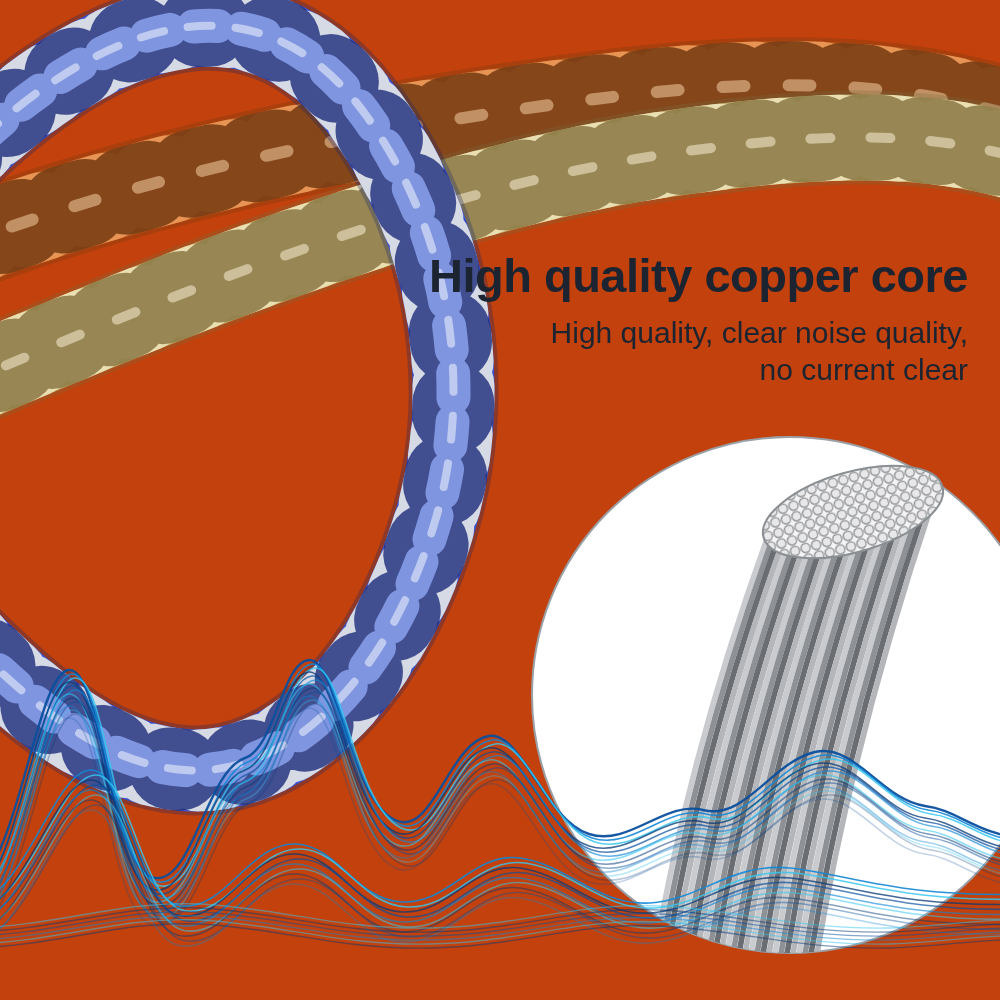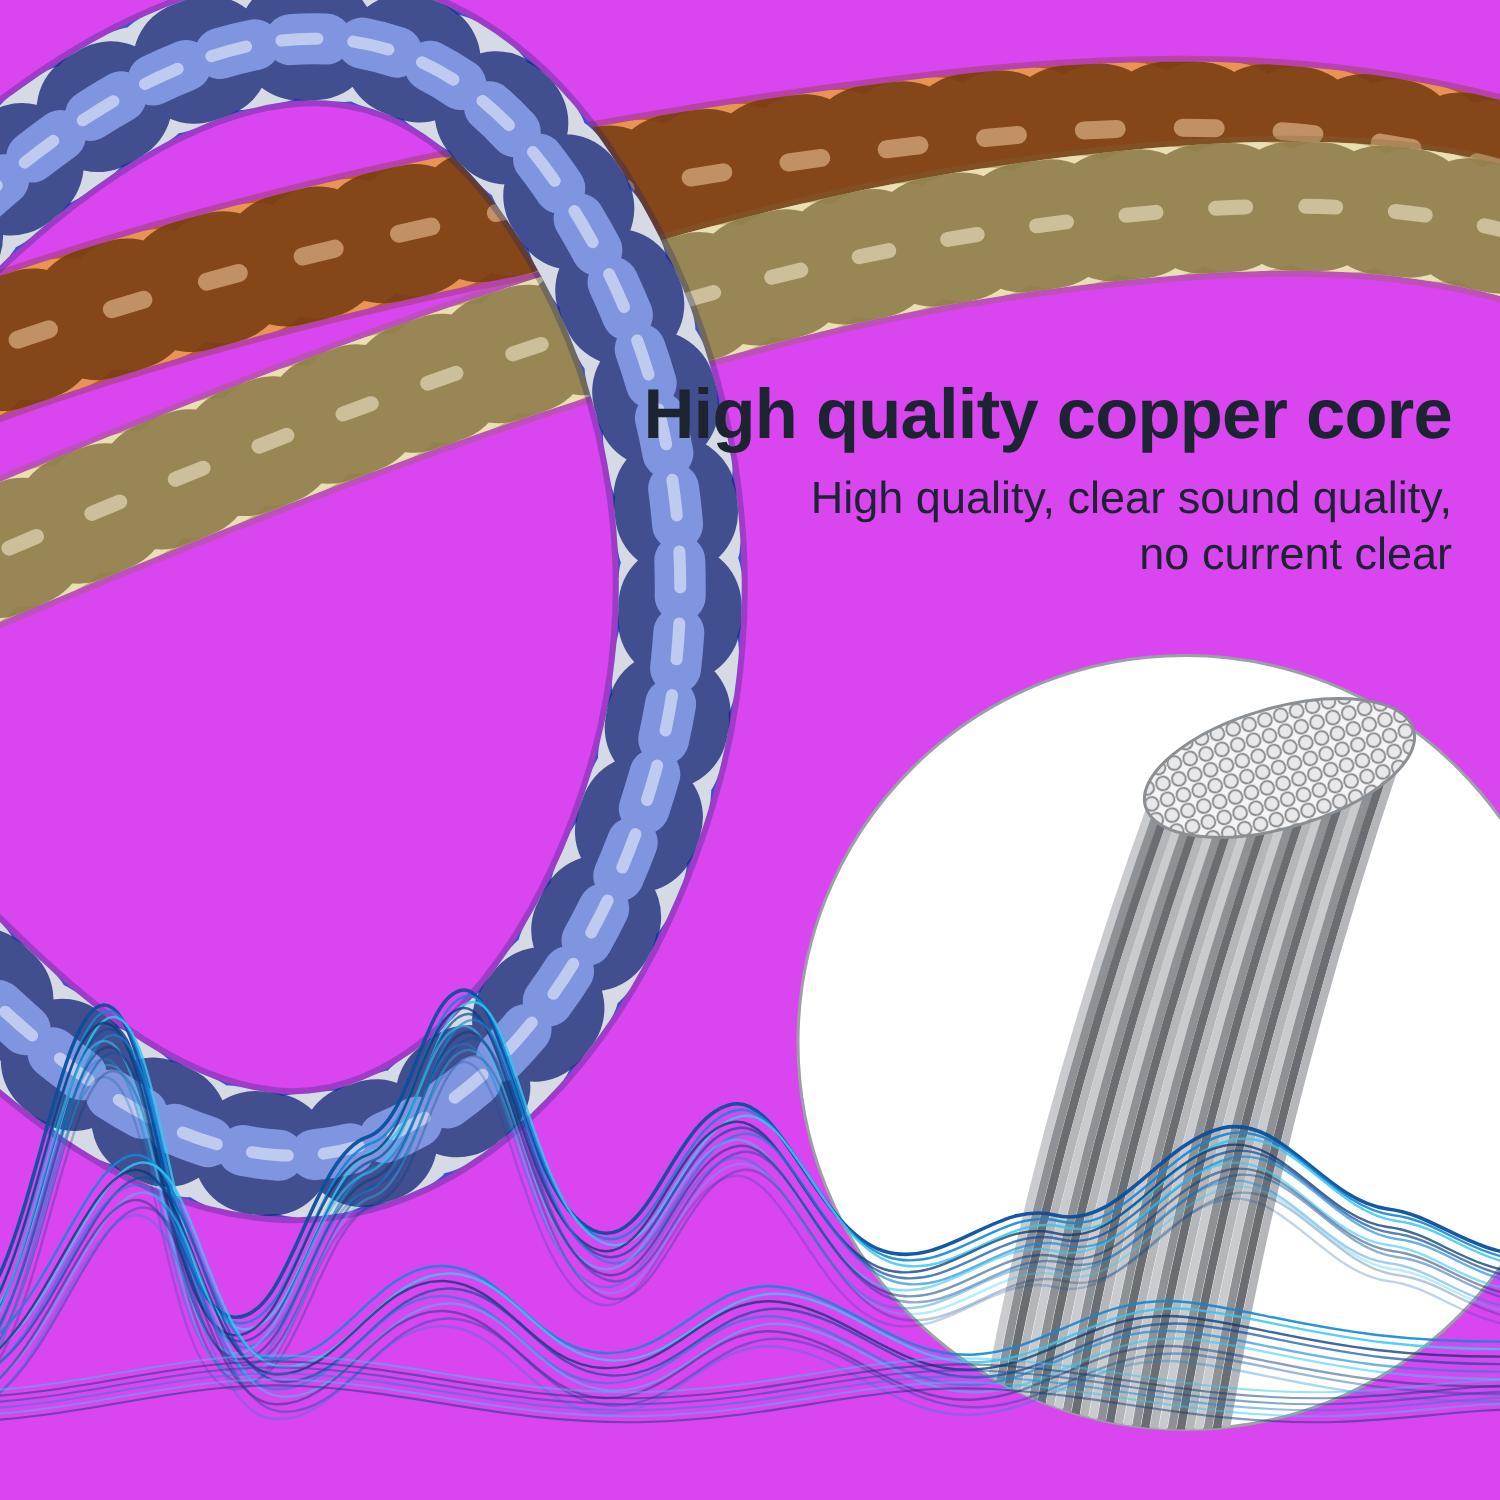--- a/index.html
+++ b/index.html
@@ -1,17 +1,17 @@
 <!DOCTYPE html>
 <html><head>
 <meta charset="utf-8">
 <style>
   html,body{margin:0;padding:0;}
   .stage{
-    position:relative;width:1000px;height:1000px;background:#d946ef;
+    position:relative;width:1000px;height:1000px;background:#c2410c;
     overflow:hidden;font-family:"Liberation Sans",sans-serif;
   }
   .stage svg{position:absolute;left:0;top:0;}
   .headline{
     position:absolute;top:248px;right:32px;text-align:right;
     color:#1b2430;z-index:5;
   }
   .headline .title{font-size:47px;font-weight:700;letter-spacing:-0.5px;margin-bottom:12px;}
   .headline .sub{font-size:30px;line-height:1.22;font-weight:500;}
 </style>
@@ -127,17 +127,17 @@
         <use href="#waveC" x="0" y="4" stroke="#083a78" opacity="0.5" stroke-width="1.4"></use>
         <use href="#waveC" x="0" y="8" stroke="#0b4f9e" opacity="0.5" stroke-width="1.4"></use>
         <use href="#waveC" x="0" y="12" stroke="#1287d6" opacity="0.5" stroke-width="1.4"></use>
         <use href="#waveC" x="0" y="16" stroke="#36c6f0" opacity="0.5" stroke-width="1.4"></use>
         <use href="#waveC" x="0" y="20" stroke="#083a78" opacity="0.5" stroke-width="1.4"></use>
       </g>
   </svg>
 
   <div class="headline" style="color: rgb(27, 36, 48);">
     <div class="title">High quality copper core</div>
-    <div class="sub">High quality, clear sound quality,</div>
+    <div class="sub">High quality, clear noise quality,</div>
     <div class="sub">no current clear</div>
   </div>
 
 </div>
 
 </body></html>

